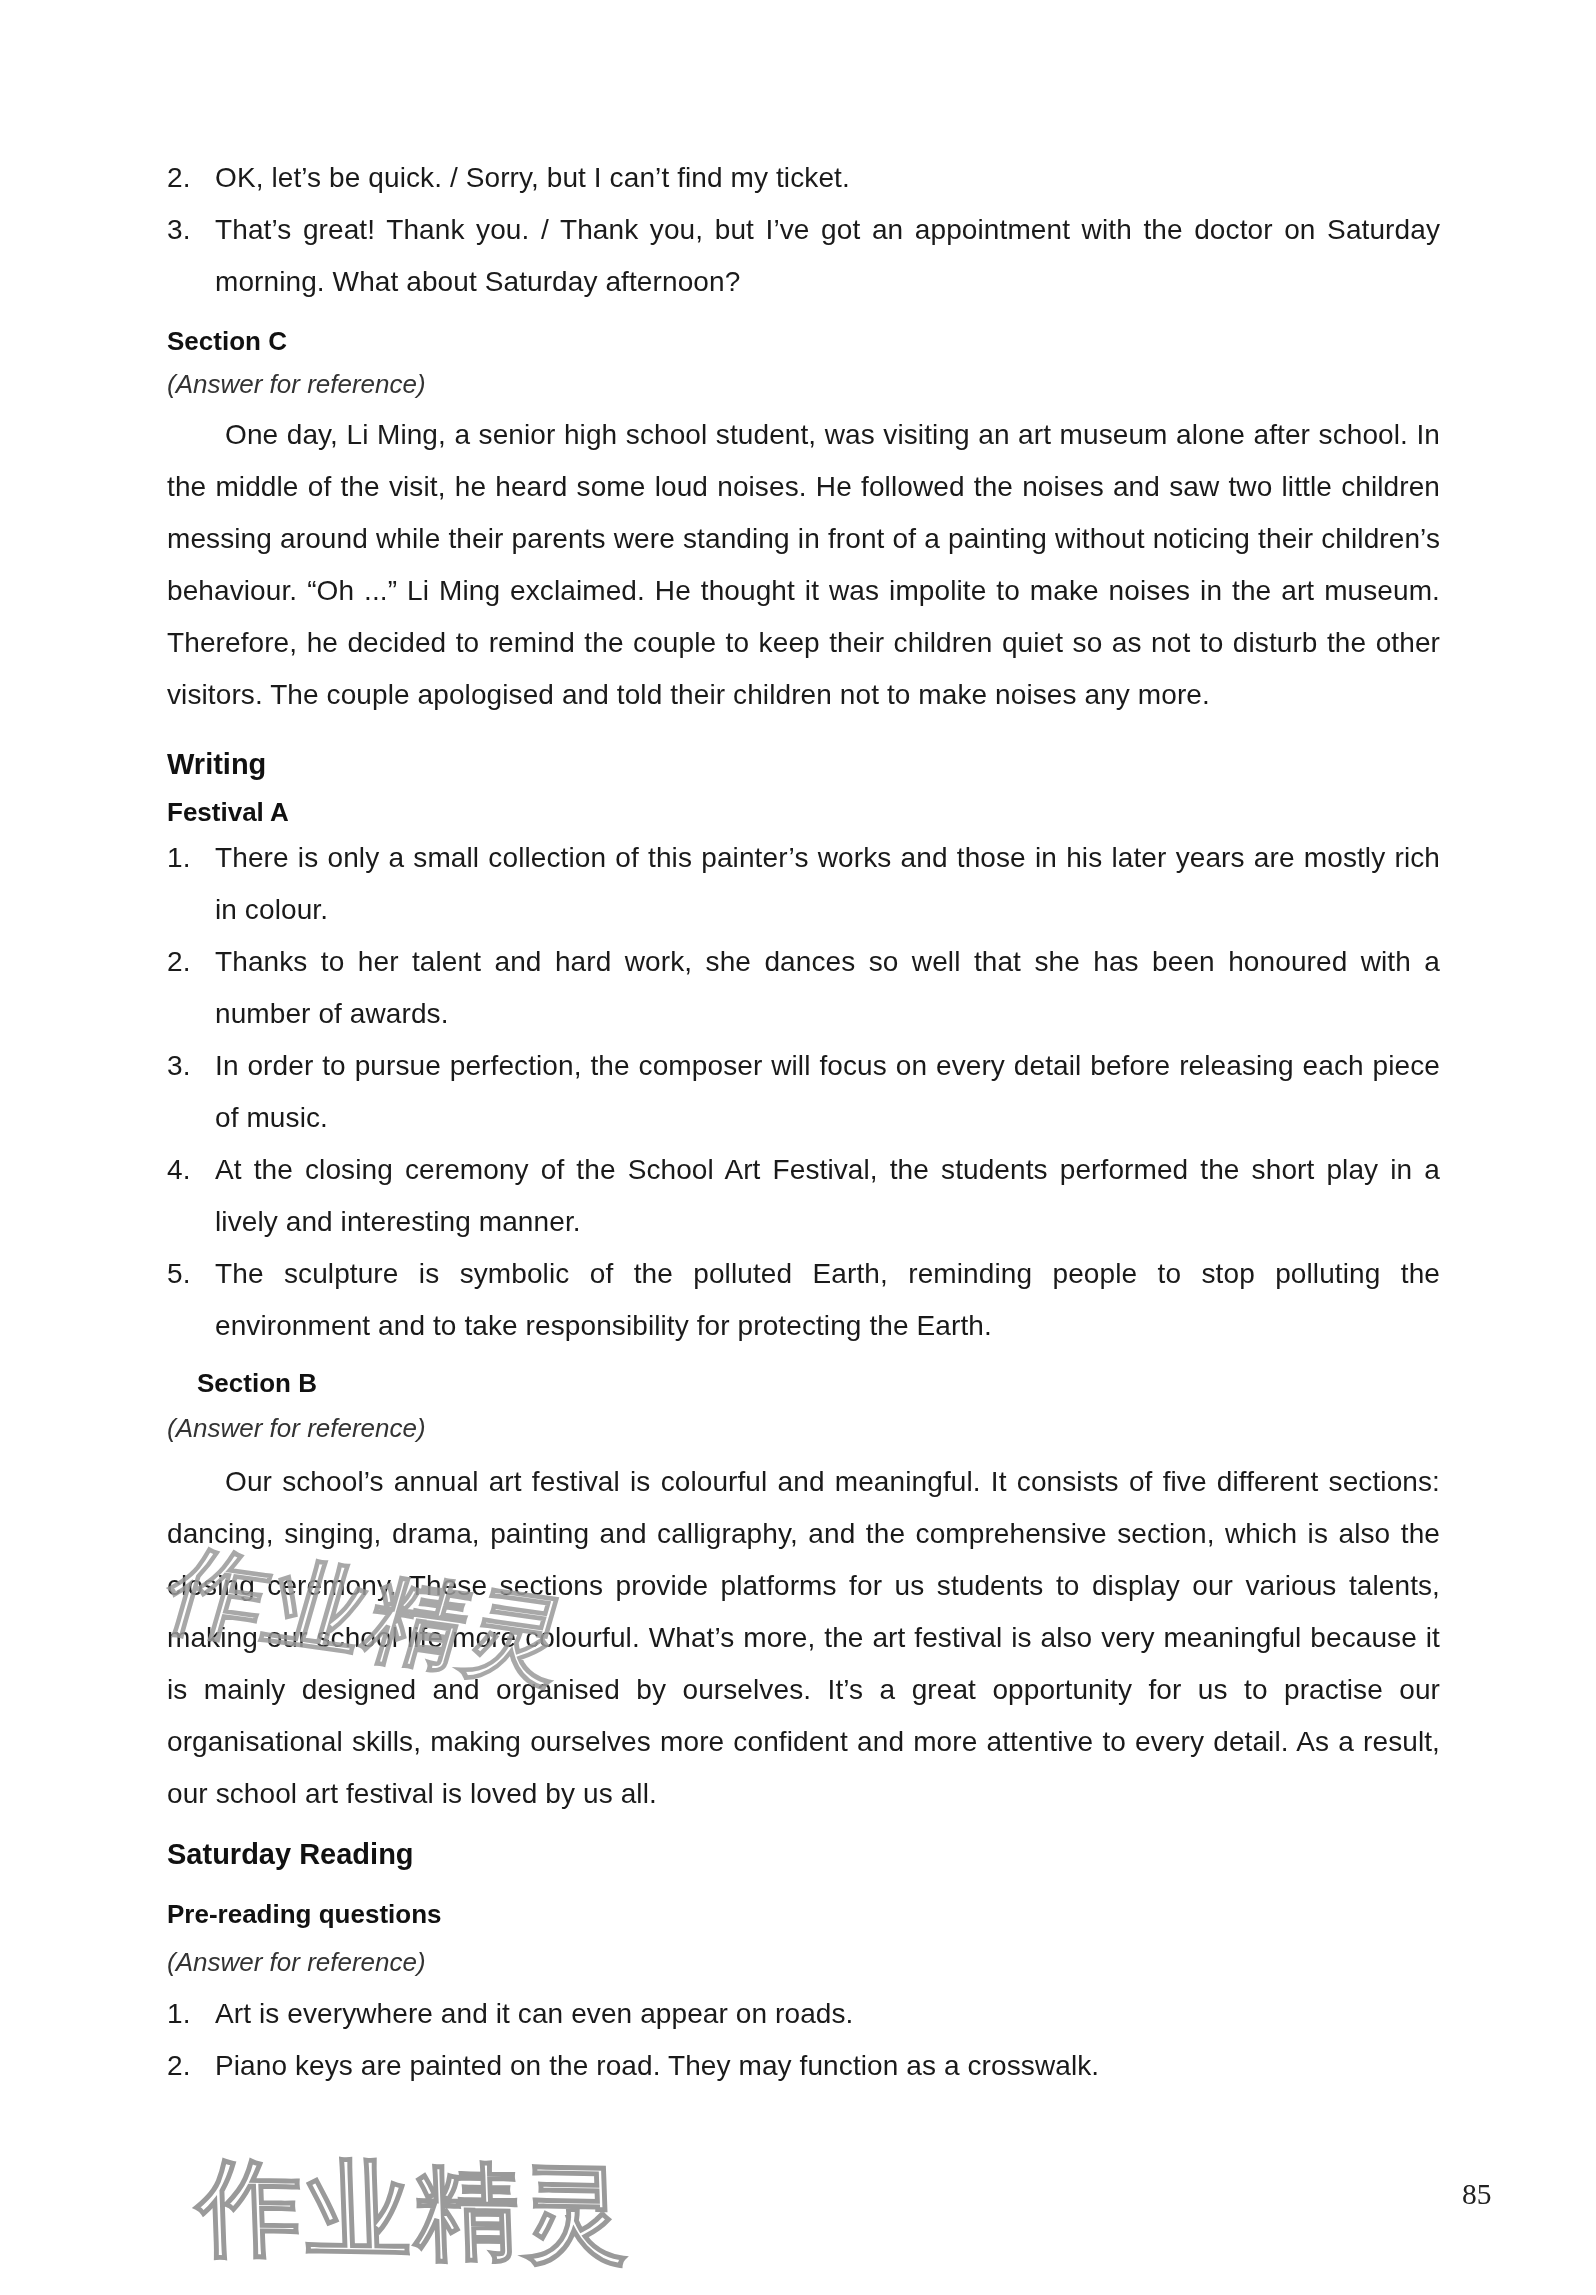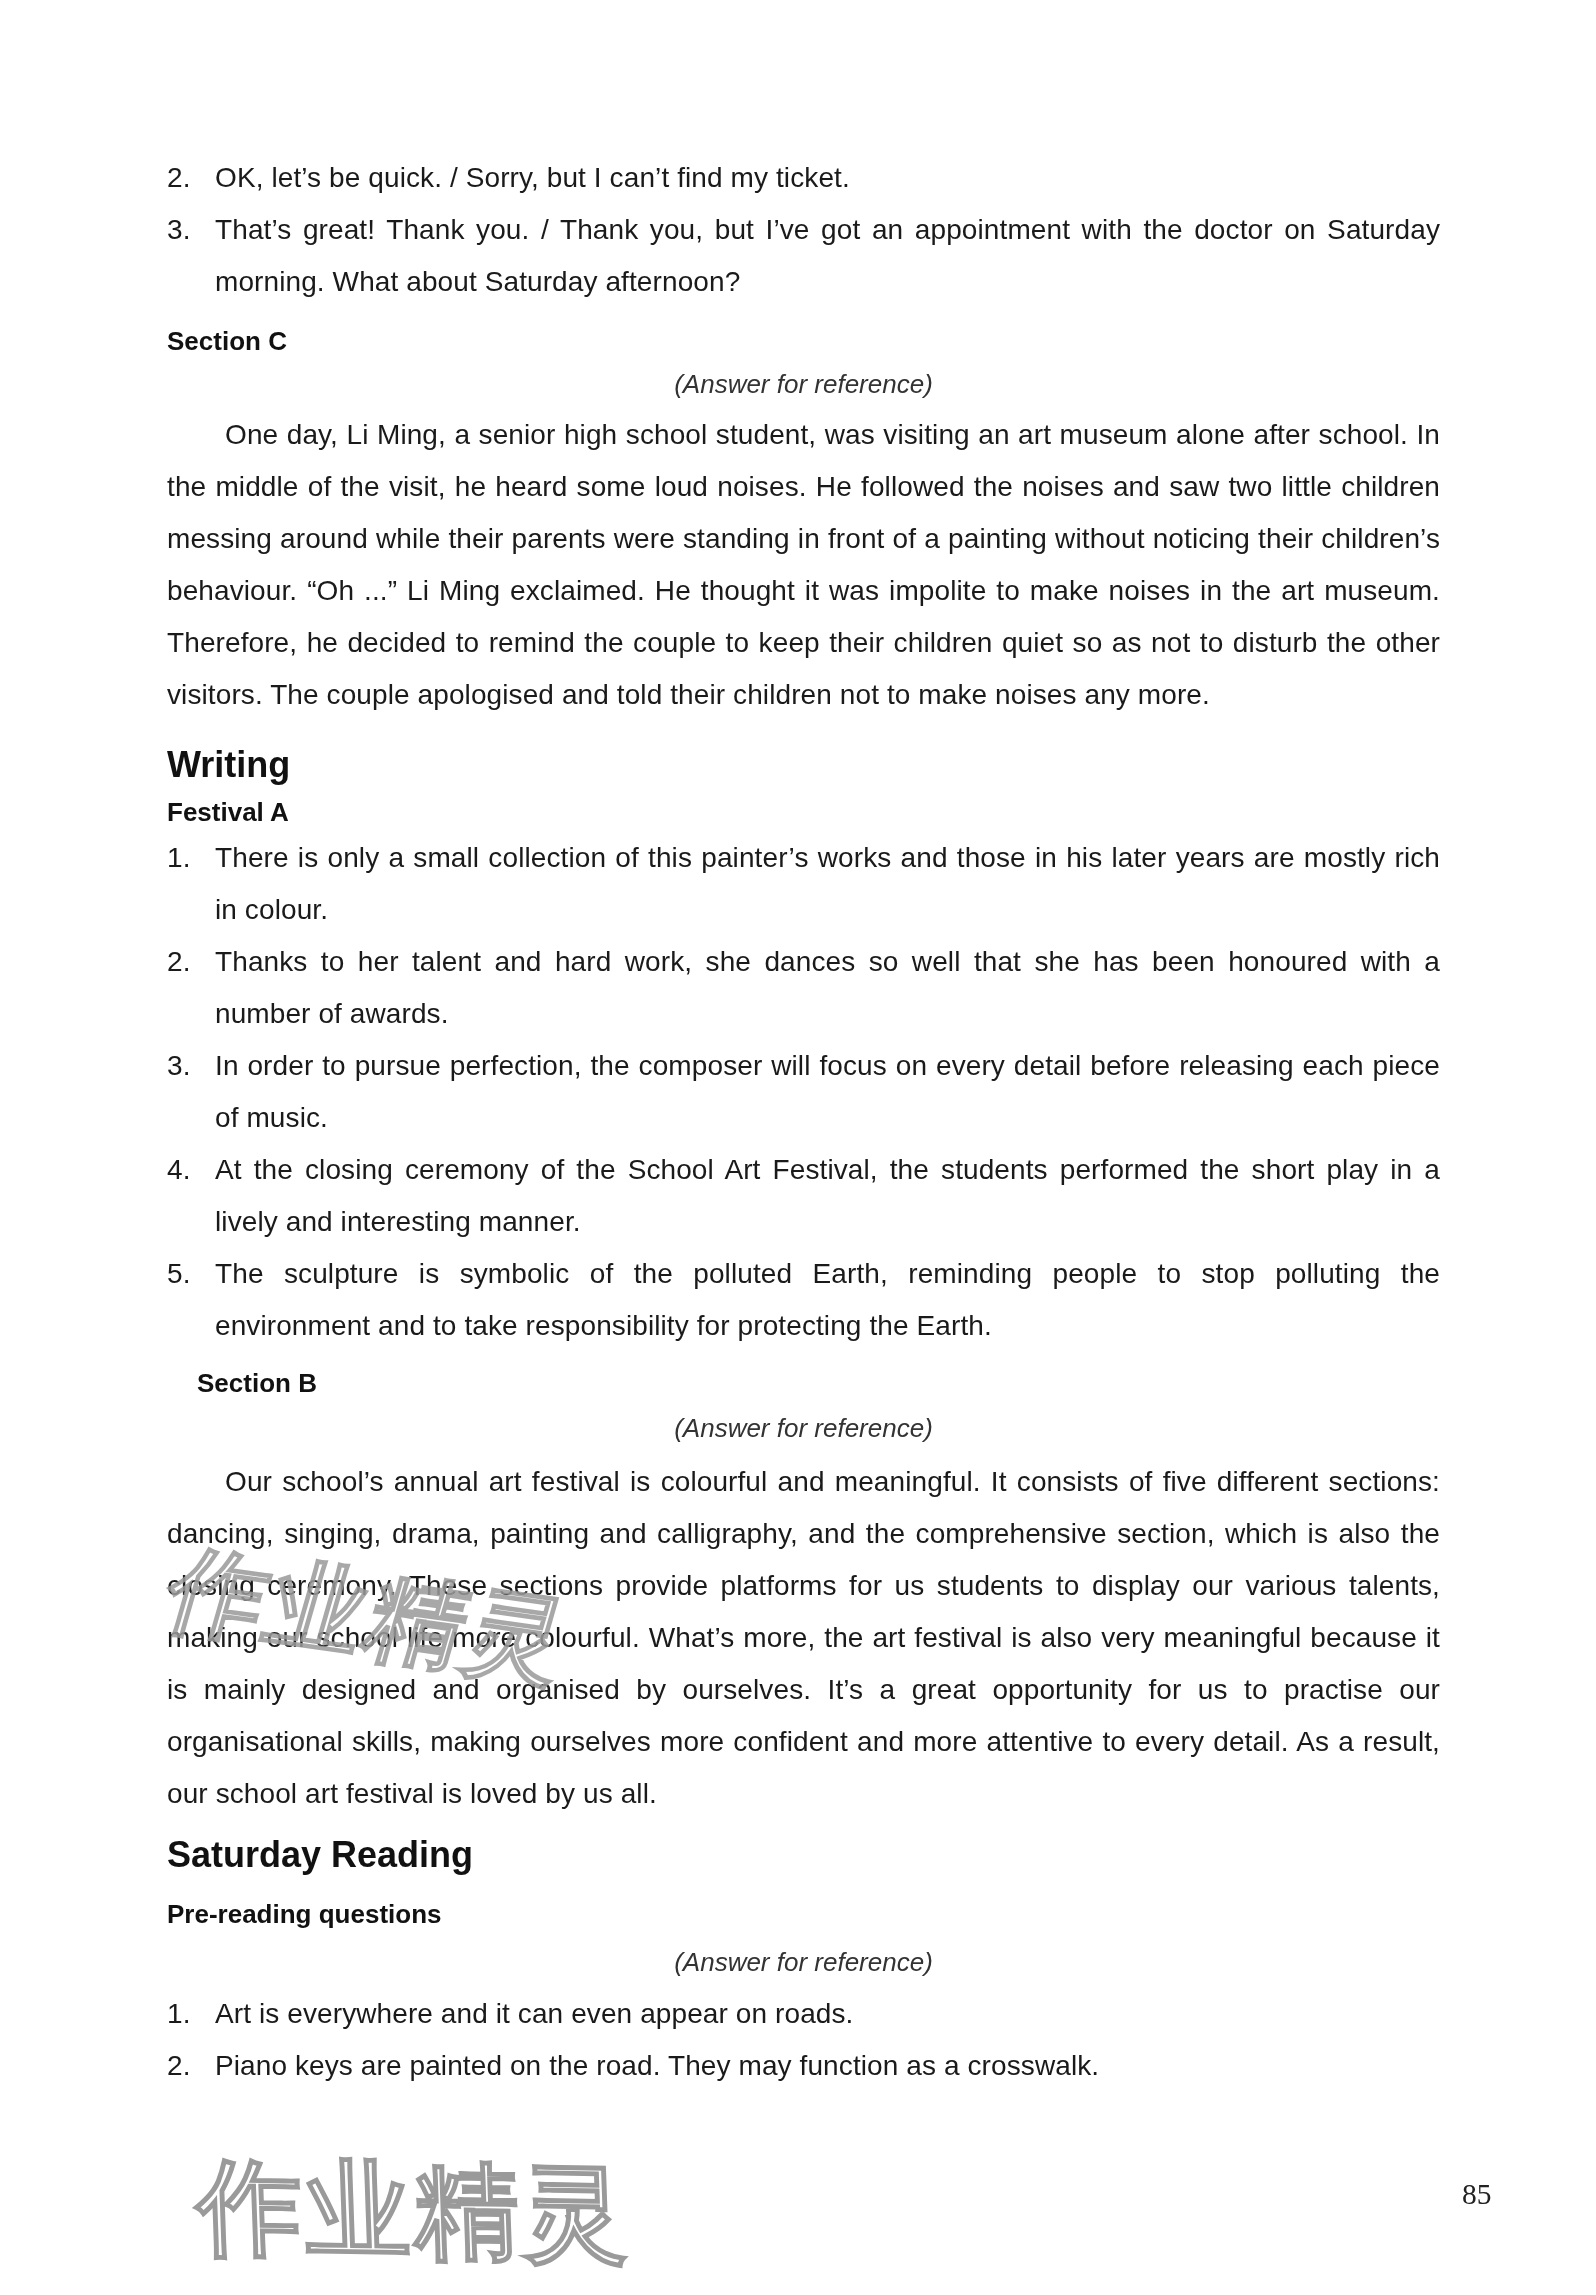--- a/index.html
+++ b/index.html
@@ -8,23 +8,23 @@
     background: #ffffff; color: #1a1a1a;
     font-family: "Liberation Sans", "DejaVu Sans", sans-serif;
   }
   .page { position: absolute; left: 0; top: 0; width: 1597px; height: 2295px; }
   .block { position: absolute; left: 167px; width: 1273px; }
   .body-text { font-size: 28px; line-height: 52px; letter-spacing: 0.1px; }
   .justify { text-align: justify; text-align-last: left; }
   .item { position: relative; padding-left: 48px; }
   .item .num { position: absolute; left: 0; top: 0; }
   .para { text-indent: 58px; }
-  .h-main { font-size: 36px; font-weight: bold; line-height: 41px; color: #111; }
+  .h-main { font-size: 29px; font-weight: bold; line-height: 41px; color: #111; }
   .h-sub { font-size: 26px; font-weight: bold; line-height: 36px; color: #111; }
-  .note { font-size: 26px; font-style: italic; line-height: 36px; color: #333; text-align: center; }
+  .note { font-size: 26px; font-style: italic; line-height: 36px; color: #333; }
   .page-number {
     position: absolute; left: 1462px; top: 2178px;
     font-family: "Liberation Serif", "DejaVu Serif", serif; font-size: 29.5px; color: #222;
   }
   .watermark {
     position: absolute; font-family: "DejaVu Sans", sans-serif; font-weight: bold;
     color: transparent; -webkit-text-stroke: 1.6px #9a9a9a; letter-spacing: 3.3px;
     white-space: nowrap; pointer-events: none;
   }
   .wm-bottom { left: 197px; top: 2142px; font-size: 105px; transform: rotate(-2deg) skewY(3deg); }

